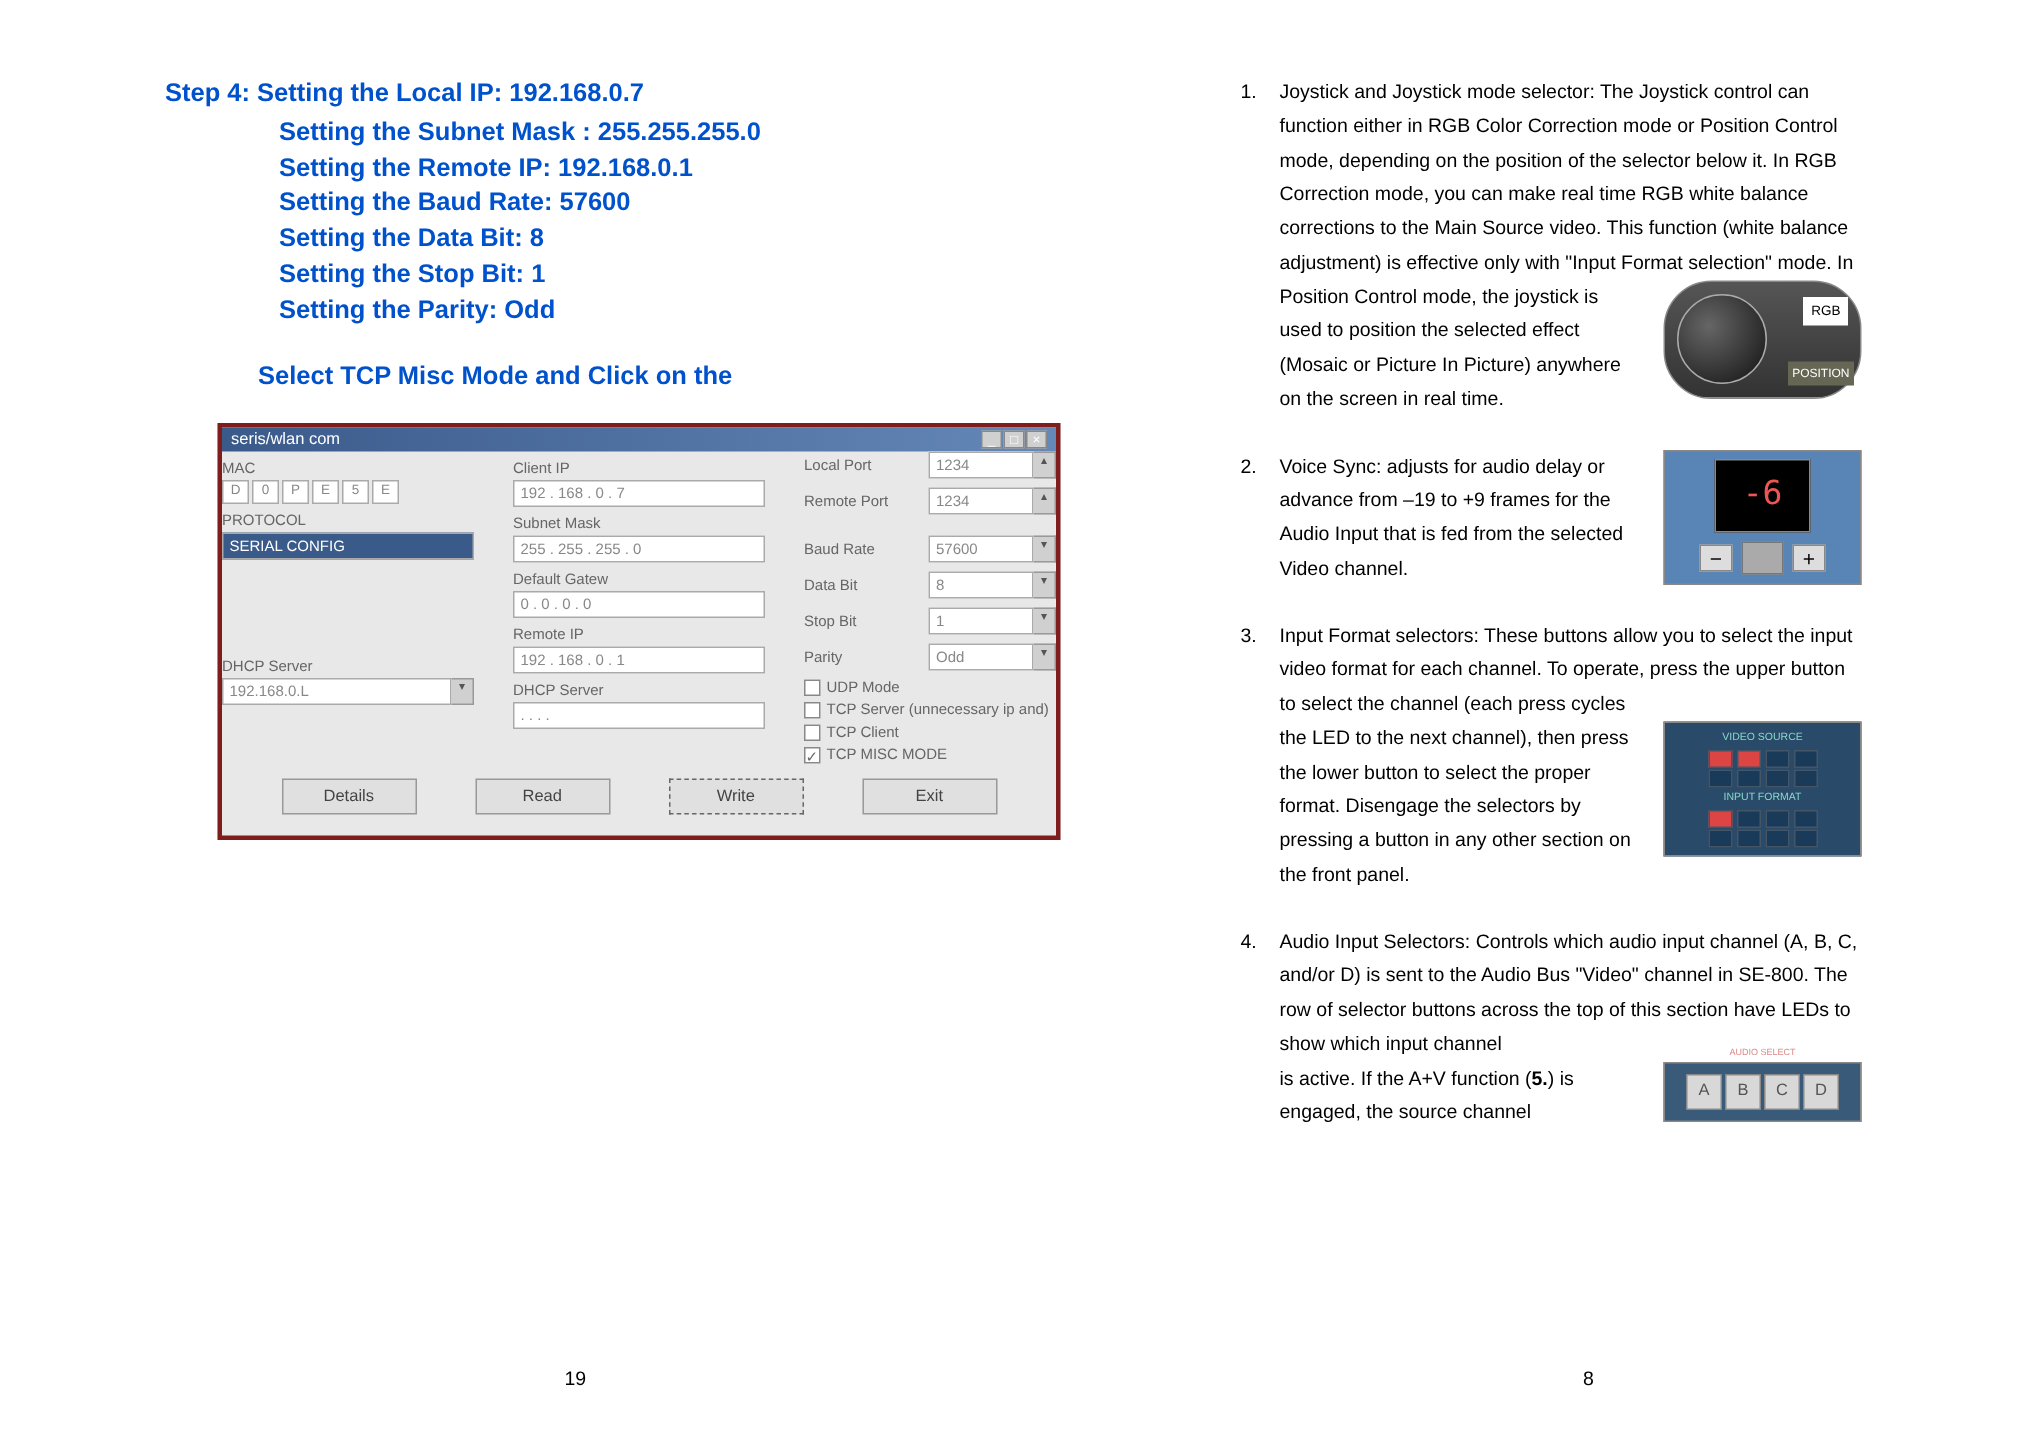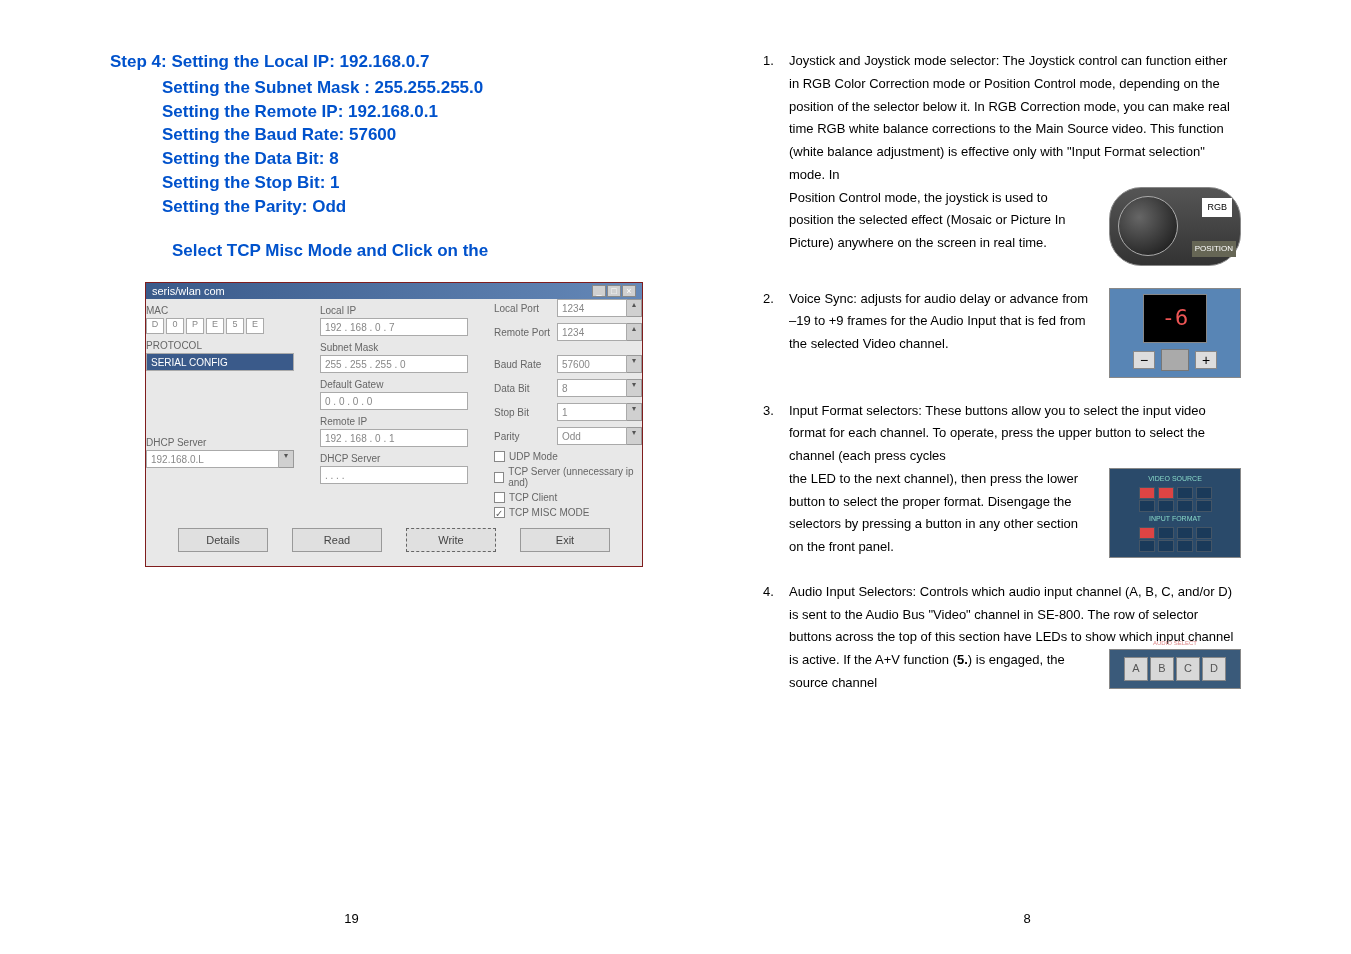--- a/index.html
+++ b/index.html
@@ -2,23 +2,23 @@
 <html><head>
   <meta charset="utf-8">
   <style>
     * { margin: 0; padding: 0; box-sizing: border-box; }
     body { font-family: Arial, sans-serif; font-size: 13px; color: #000; background: #fff; width: 1351px; height: 954px; display: flex; }
     .page { flex: 1; padding: 50px 60px 30px 60px; position: relative; }
     .page-left { padding-left: 110px; }
     .page-right { padding-right: 110px; }
     .blue-text { color: #0052cc; font-weight: bold; font-size: 17px; line-height: 1.4; }
     .step-title { margin-bottom: 2px; }
-    .step-sub { margin-left: 52px; }
+    .step-sub { margin-left: 76px; }
     .indent-text { margin-left: 62px; margin-top: 20px; }
-    .screenshot-box { margin-top: 20px; margin-left: 35px; width: 498px; border: 1px solid #7f1d1d; background: #e8e8e8; }
+    .screenshot-box { margin-top: 20px; margin-left: 35px; width: 562px; border: 3px solid #7f1d1d; background: #e8e8e8; }
     .title-bar { background: linear-gradient(to right, #3a5a8a, #6488b8); color: #fff; padding: 2px 6px; font-size: 11px; display: flex; justify-content: space-between; align-items: center; }
     .title-bar-buttons { display: flex; gap: 1px; }
     .tb-btn { width: 14px; height: 12px; background: #d0d0d0; border: 1px solid #888; font-size: 9px; text-align: center; line-height: 10px; }
     .dialog-body { padding: 0; display: flex; gap: 26px; font-size: 11px; color: #555; }
     .dialog-col { flex: 1; }
     .dialog-label { font-size: 10px; color: #666; margin-bottom: 2px; margin-top: 6px; }
     .dialog-input { background: #fff; border: 1px solid #aaa; padding: 1px 4px; font-size: 10px; color: #888; height: 18px; display: flex; align-items: center; }
     .port-row { display: flex; justify-content: flex-end; align-items: center; margin-bottom: 6px; }
     .port-row .dialog-label { margin: 0; flex: 1; }
     .port-row .dialog-input { width: 70px; }
@@ -96,21 +96,21 @@
         <div class="dialog-input" style="background:#3a5a8a;color:#fff">SERIAL CONFIG</div>
         <div style="height:60px"></div>
         <div class="dialog-label">DHCP Server</div>
         <div class="port-dropdown">
           <div class="dialog-input" style="flex:1">192.168.0.L</div>
           <div class="dd-btn">▾</div>
         </div>
       </div>
 
       <div class="dialog-col">
-        <div class="dialog-label">Local IP</div>
+        <div class="dialog-label">Client IP</div>
         <div class="dialog-input">192 . 168 . 0 . 7</div>
         <div class="dialog-label">Subnet Mask</div>
         <div class="dialog-input">255 . 255 . 255 . 0</div>
         <div class="dialog-label">Default Gatew</div>
         <div class="dialog-input">0 . 0 . 0 . 0</div>
         <div class="dialog-label">Remote IP</div>
         <div class="dialog-input">192 . 168 . 0 . 1</div>
         <div class="dialog-label">DHCP Server</div>
         <div class="dialog-input">.   .   .   .</div>
       </div>

